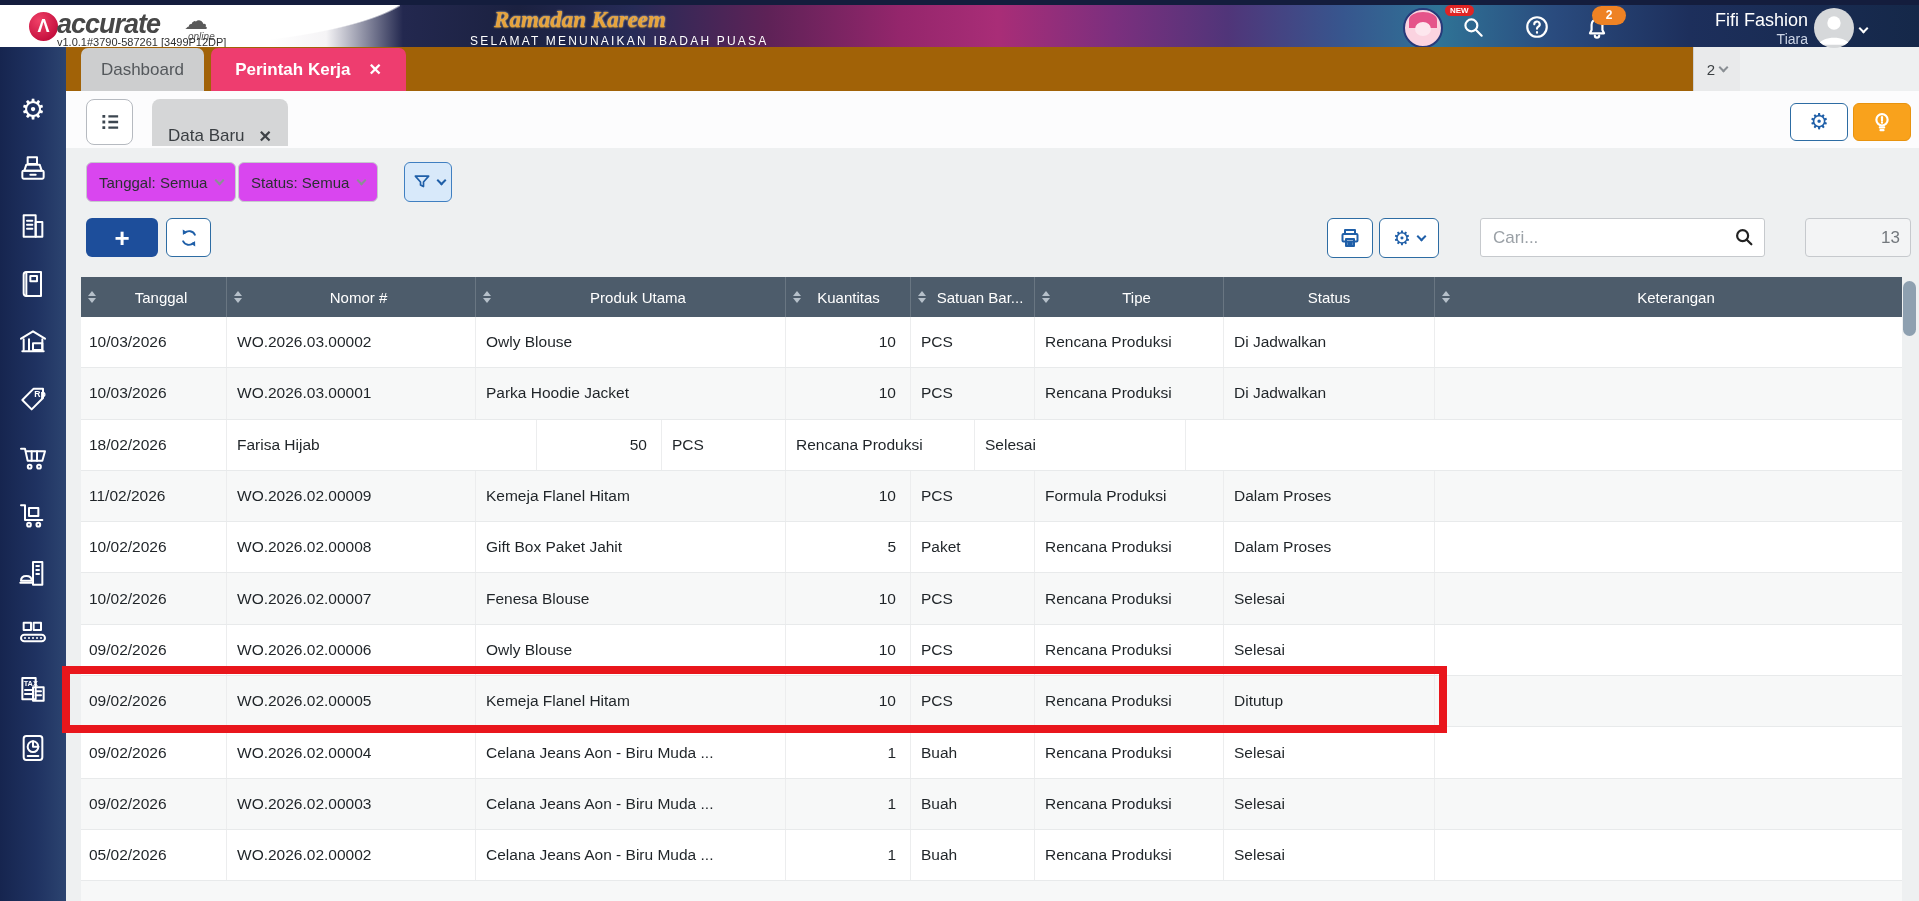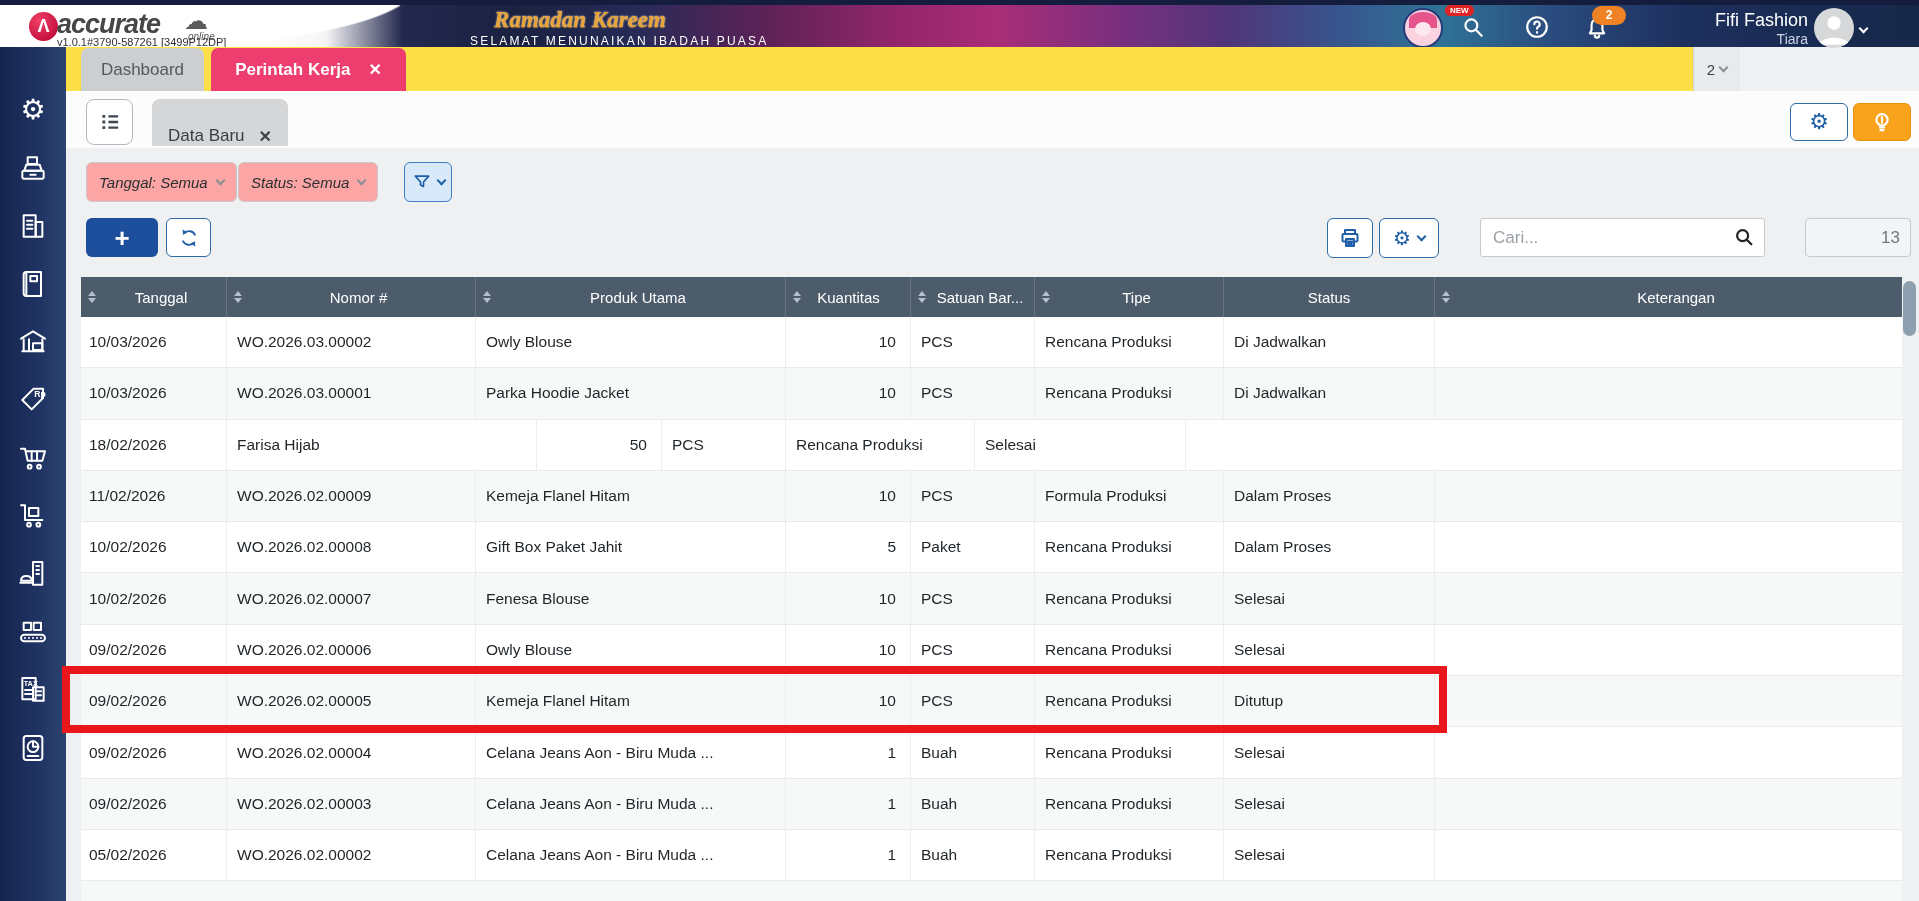--- a/index.html
+++ b/index.html
@@ -37,21 +37,21 @@
   .notif-badge { position:absolute; left:1592px; top:1px; min-width:34px; height:19px; background:#ee8224; color:#fff;
     font-size:12px; font-weight:bold; text-align:center; line-height:19px; border-radius:10px; z-index:3; }
   .user-name { position:absolute; left:1640px; top:5px; width:168px; text-align:right; color:#fff; font-size:18px; }
   .user-branch { position:absolute; left:1640px; top:26px; width:168px; text-align:right; color:#ccd5e6; font-size:14px; }
   .user-avatar { position:absolute; left:1814px; top:3px; width:40px; height:40px; border-radius:50%; background:#d6d8da; overflow:hidden; }
   .chev { display:inline-block; width:7px; height:7px; border-right:2px solid #8a8f94; border-bottom:2px solid #8a8f94; transform:rotate(45deg); }
   .chev.white { border-color:#fff; }
   .user-chev { position:absolute; left:1860px; top:20px; }
 
   
-  .tabbar { position:absolute; left:66px; top:47px; width:1674px; height:44px; background:#fde047; }
+  .tabbar { position:absolute; left:66px; top:47px; width:1674px; height:44px; background:#a16207; }
   .tab { position:absolute; top:1px; height:43px; border-radius:7px 7px 0 0; font-size:17px;
     display:flex; align-items:center; justify-content:center; }
   .tab-dashboard { left:15px; width:123px; background:#cdcecf; color:#54585c; }
   .tab-active { left:145px; width:195px; background:#ee3d6f; color:#fff; font-weight:bold; gap:18px; }
   .tab-close { font-size:16px; font-weight:bold; }
   .win-count { position:absolute; right:0; top:0; width:47px; height:44px; background:#e9eaeb; border-left:1px solid #cfd0d1;
     display:flex; align-items:center; justify-content:center; gap:5px; font-size:15px; color:#3c4043; }
 
   
   .substrip { position:absolute; left:66px; top:91px; width:1853px; height:57px; background:#fcfcfd; }
@@ -60,22 +60,22 @@
   .subtab { position:absolute; left:86px; top:8px; height:47px; padding:0 16px; background:#d5d6d7; border-radius:8px 8px 0 0;
     display:flex; align-items:flex-end; gap:14px; font-size:17px; color:#3a3e42; }
   .subtab .tab-close { color:#3f4348; }
   .gear-btn { position:absolute; left:1724px; top:12px; width:58px; height:38px; background:#fff; border:1px solid #2d6ca3; border-radius:6px;
     display:flex; align-items:center; justify-content:center; color:#1f5fa8; font-size:22px; }
   .bulb-btn { position:absolute; left:1787px; top:12px; width:58px; height:38px; background:#f9a21c; border:1px solid #e8930f; border-radius:6px;
     display:flex; align-items:center; justify-content:center; }
 
   
   .content { position:absolute; left:66px; top:148px; width:1853px; height:753px; background:#eef0f1; }
-  .chip { position:absolute; top:14px; height:40px; background:#fca5a5; border:1px solid #c6c9cd; border-radius:6px;
-    display:flex; align-items:center; justify-content:center; gap:9px; font-size:15px; color:#2b2f33; padding:0 12px;font-style:italic; }
+  .chip { position:absolute; top:14px; height:40px; background:#d946ef; border:1px solid #c6c9cd; border-radius:6px;
+    display:flex; align-items:center; justify-content:center; gap:9px; font-size:15px; color:#2b2f33; padding:0 12px; }
   .chip .chev { margin-top:-3px; }
   .chip-tanggal { left:20px; }
   .chip-status { left:172px; }
   .funnel-btn { position:absolute; left:338px; top:14px; width:48px; height:40px; background:#d8e9fa; border:1px solid #3f7fc1; border-radius:6px;
     display:flex; align-items:center; justify-content:center; gap:6px; }
   .add-btn { position:absolute; left:20px; top:70px; width:72px; height:39px; background:#1d4e9b; border-radius:6px;
     color:#fff; font-size:26px; font-weight:bold; display:flex; align-items:center; justify-content:center; line-height:0; }
   .refresh-btn { position:absolute; left:100px; top:70px; width:45px; height:39px; background:#fff; border:1px solid #2d6ca3; border-radius:6px;
     display:flex; align-items:center; justify-content:center; }
   .print-btn { position:absolute; left:1261px; top:70px; width:46px; height:40px; background:#fff; border:1px solid #2d6ca3; border-radius:6px;

